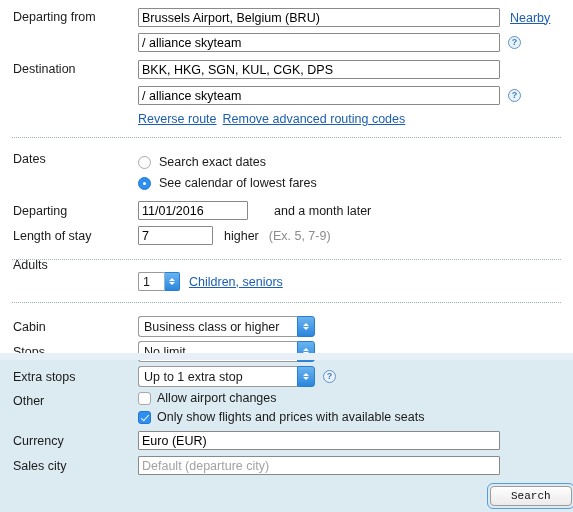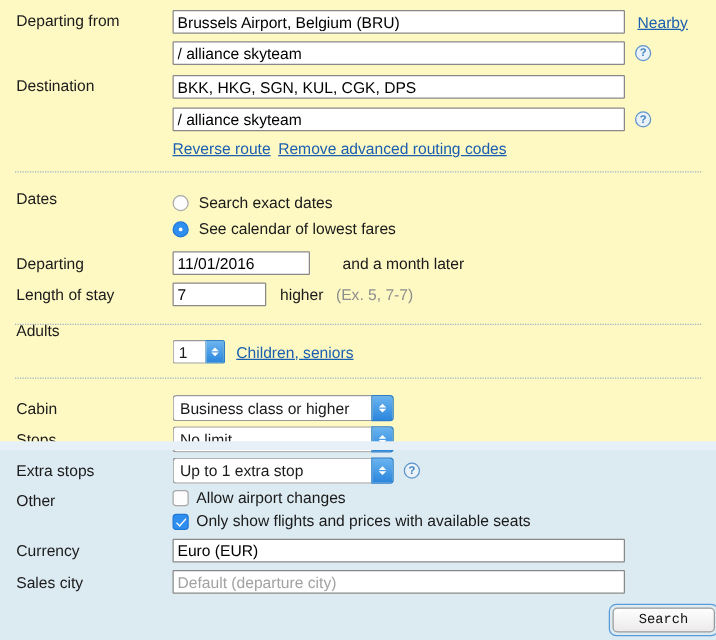--- a/index.html
+++ b/index.html
@@ -13,21 +13,21 @@
     font-family: "Liberation Sans", sans-serif;
     font-size: 12.5px;
     color: #1a1a1a;
     overflow: hidden;
     position: relative;
   }
   .page {
     position: relative;
     width: 573px;
     height: 360px;
-    background: #fef9c3;
+    background: #ffffff;
     box-sizing: border-box;
   }
   .bottom-band {
     position: absolute;
     left: 0;
     bottom: 0;
     width: 573px;
     height: 7px;
     background: #e6f0f6;
   }
@@ -255,21 +255,21 @@
   <div class="label" style="top:204px;">Departing</div>
   <div class="field-area" style="top:201px;">
     <input class="txt w-date" type="text" value="11/01/2016" style="">
     <span class="plain" style="margin-left:26px;">and a month later</span>
   </div>
 
   <div class="label" style="top:229px;">Length of stay</div>
   <div class="field-area" style="top:226px;">
     <input class="txt w-stay" type="text" value="7" style="">
     <span class="plain" style="margin-left:11px;">higher</span>
-    <span class="plain muted" style="margin-left:10px;">(Ex. 5, 7-7)</span>
+    <span class="plain muted" style="margin-left:10px;">(Ex. 5, 7-9)</span>
   </div>
 
   <div class="sep" style="top:259px;"></div>
 
   <div class="label" style="top:258px;">Adults</div>
   <div class="field-area" style="top:272px;">
     <div class="stepper">
       <div class="val">1</div>
       <div class="arrows">
         <span class="chev up"></span>

